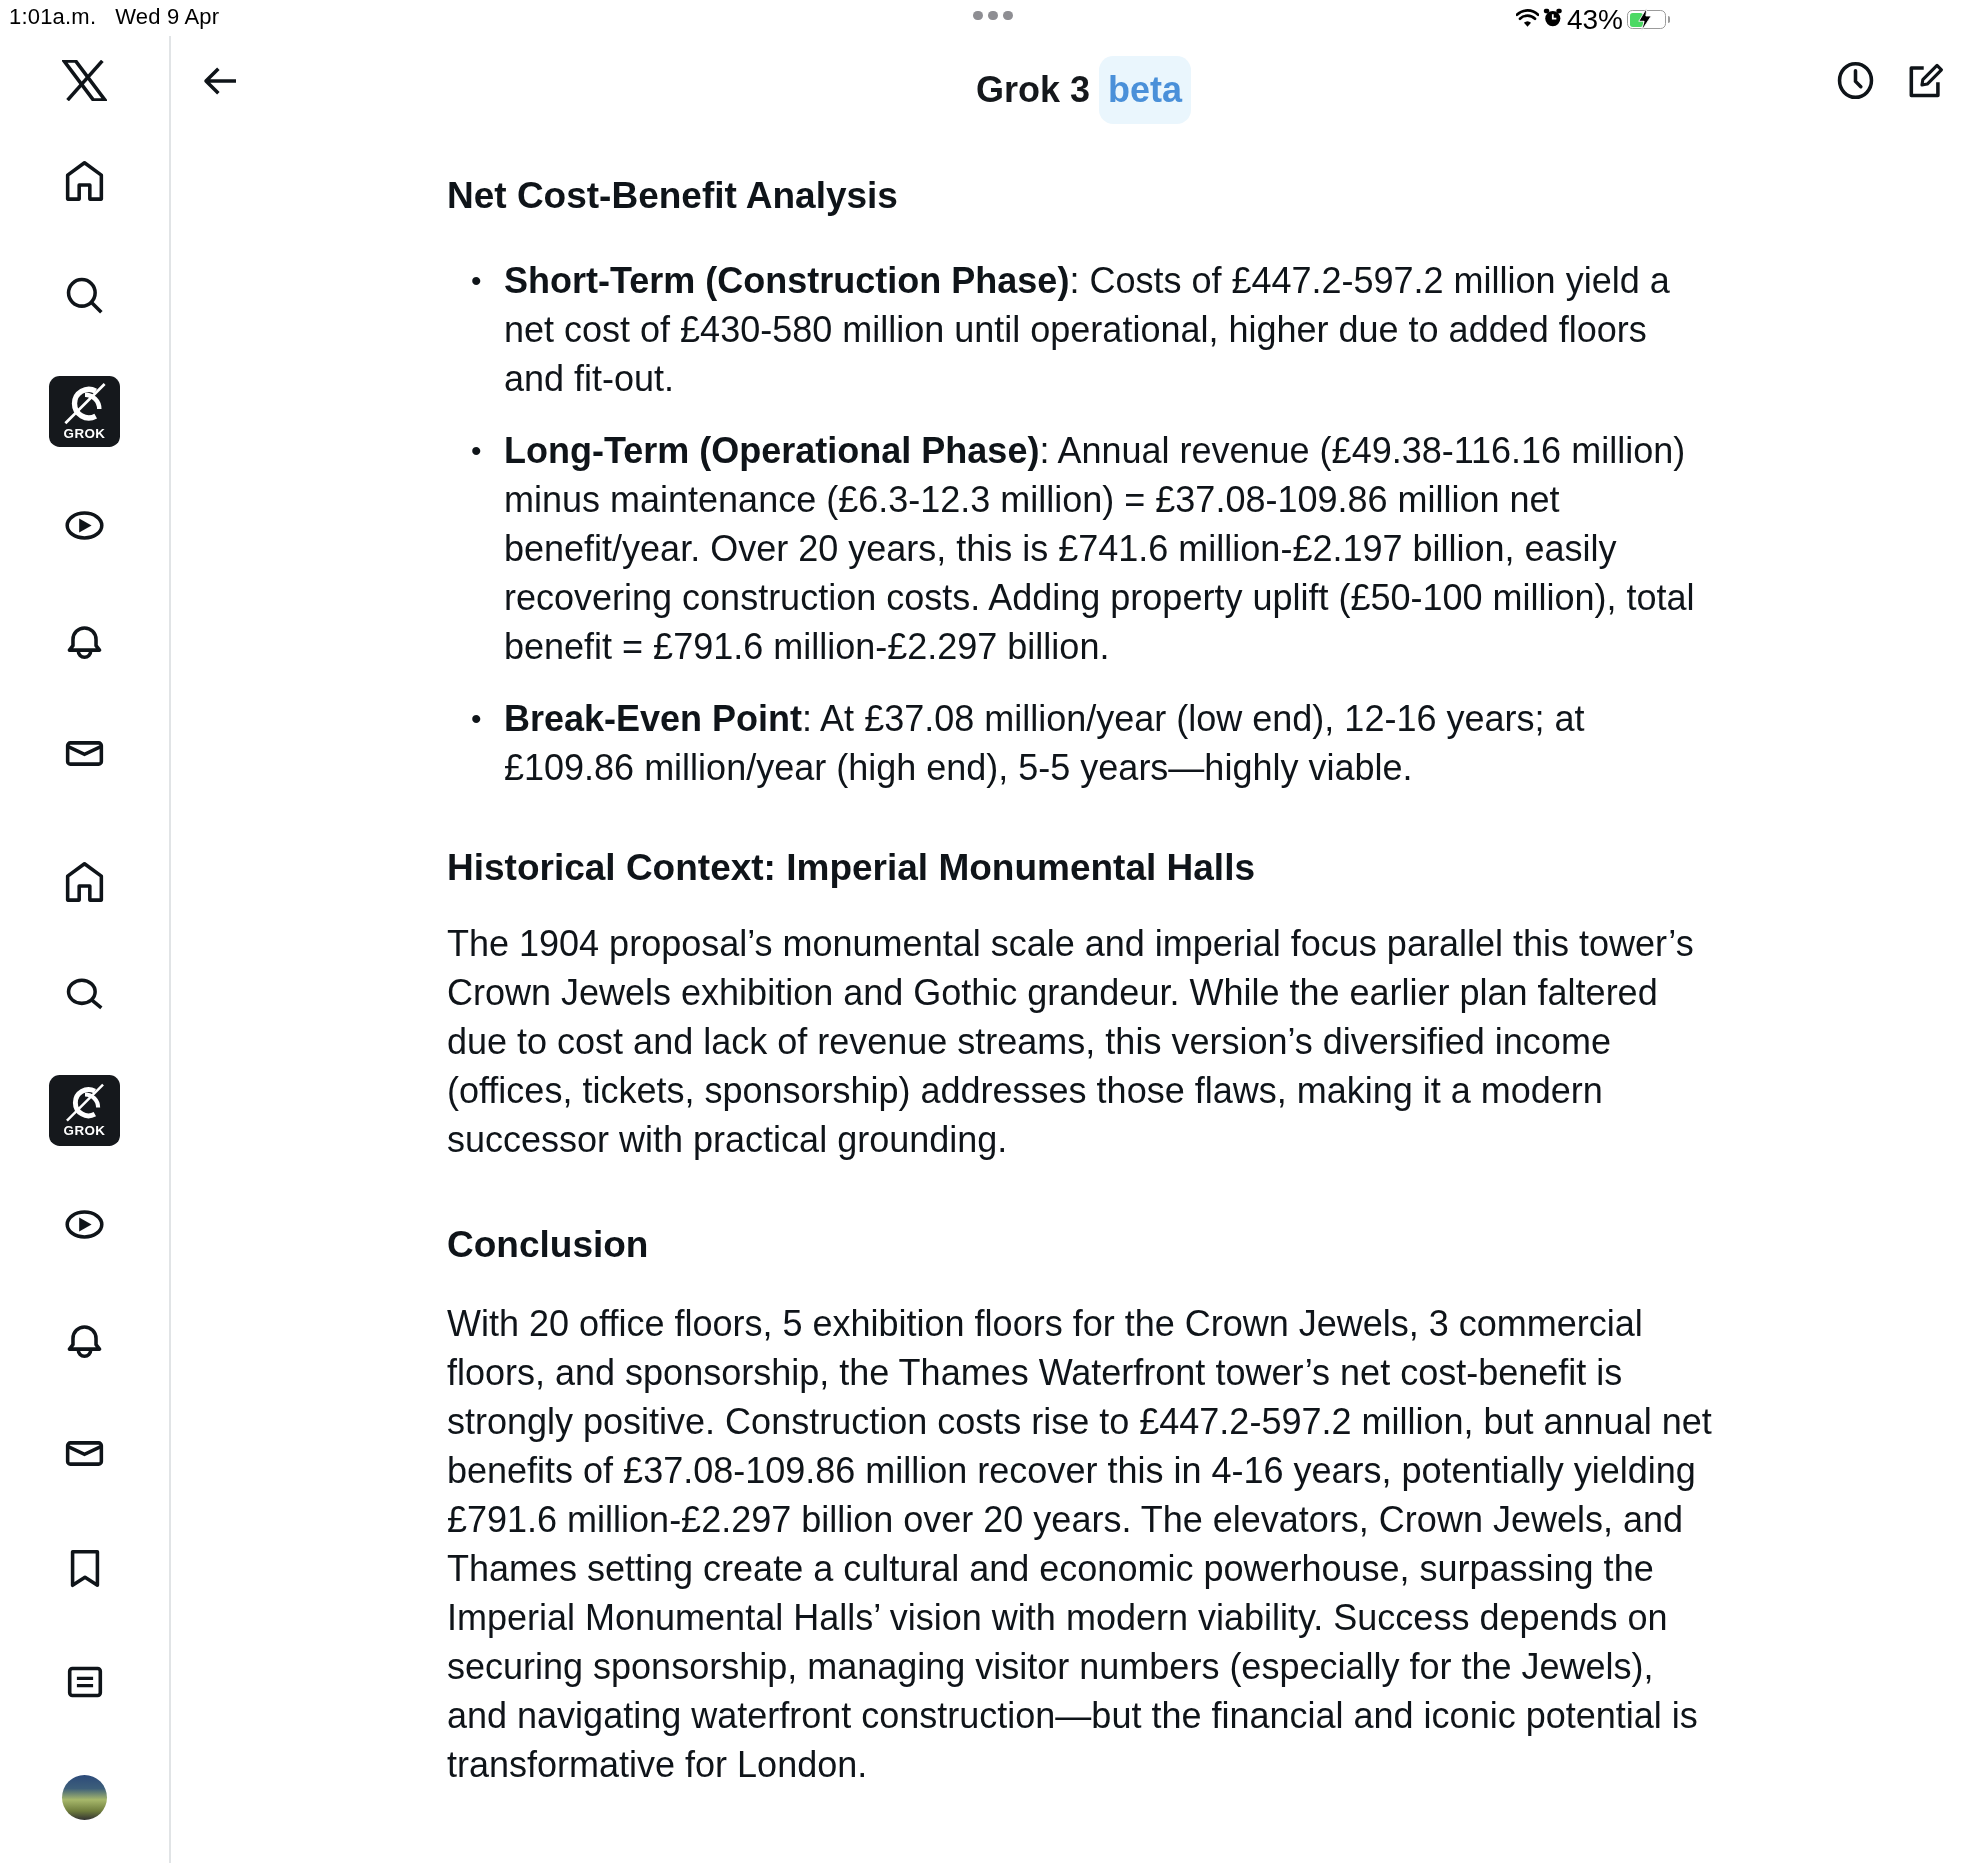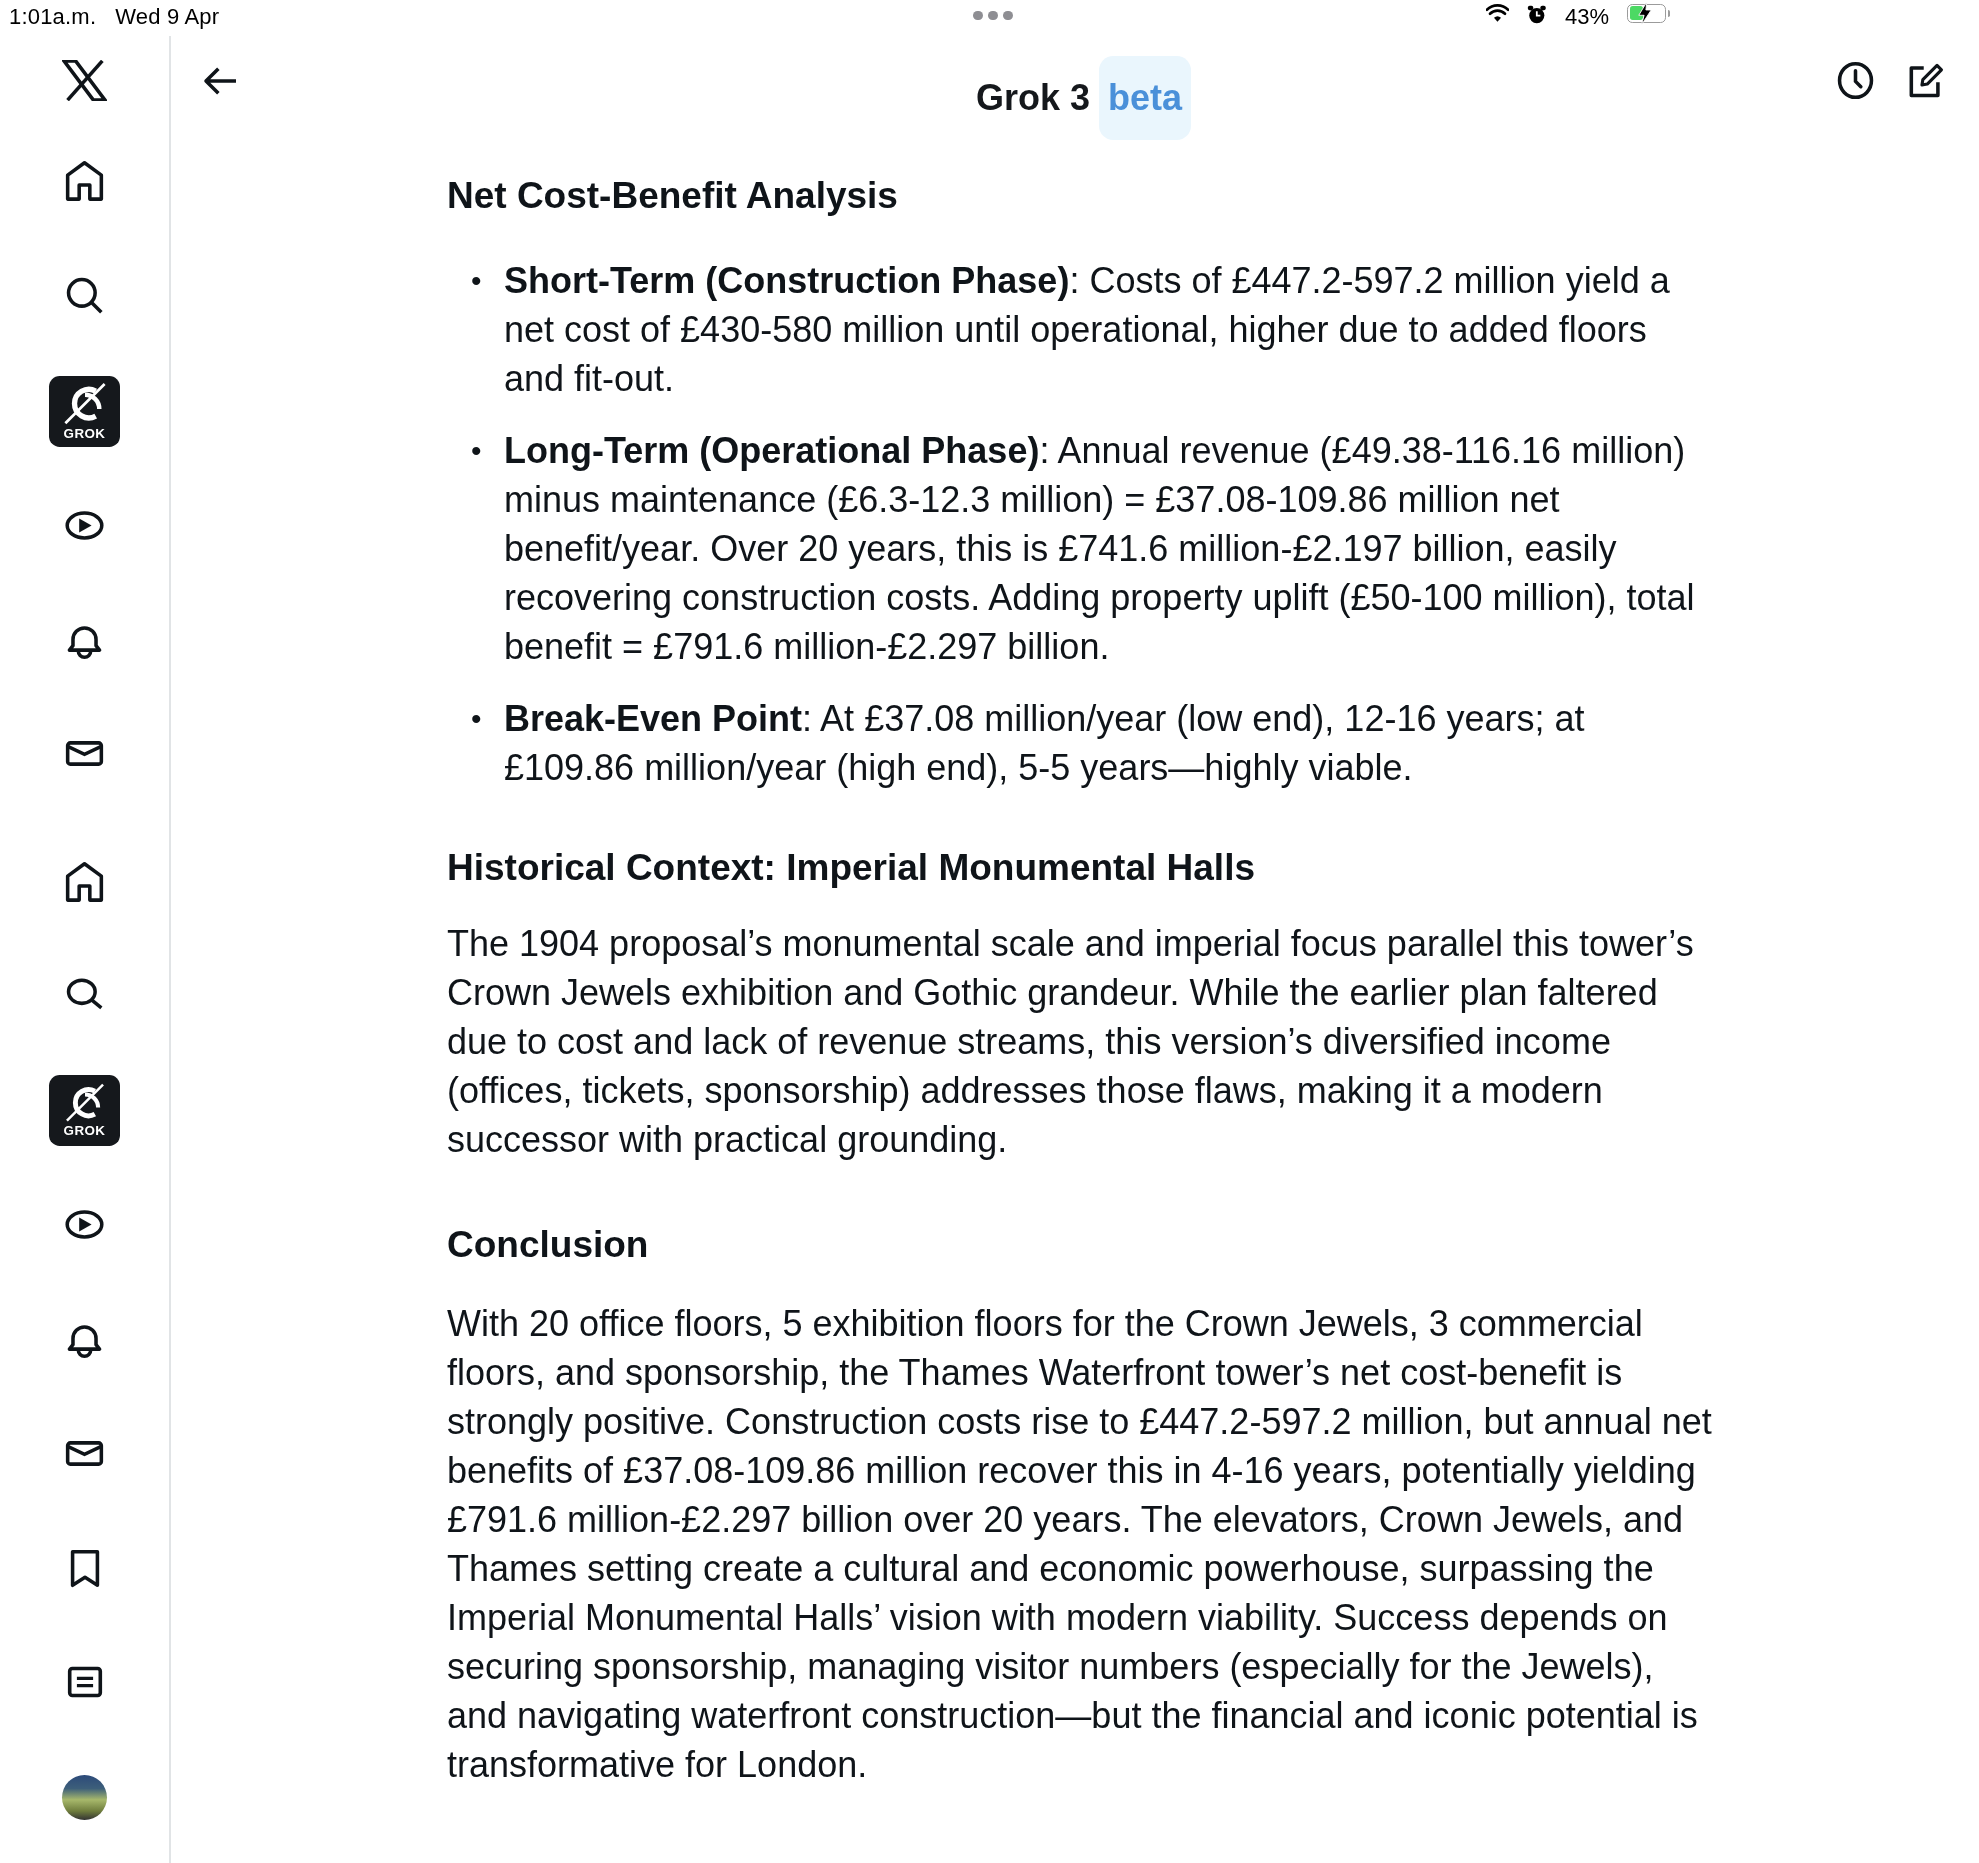--- a/index.html
+++ b/index.html
@@ -5,38 +5,38 @@
   html, body { margin:0; padding:0; }
   body {
     width:1979px; height:1863px; position:relative; overflow:hidden;
     background:#ffffff; color:#0f1419;
     font-family:"Liberation Sans", "DejaVu Sans", sans-serif;
   }
   .statusbar { position:absolute; left:0; top:0; width:1635px; height:36px;padding-left:40px; }
   .status-time { position:absolute; left:9px; top:3.6px; font-size:22px; color:#000; letter-spacing:0.2px; }
   .status-dots { position:absolute; left:973px; top:10.7px; display:flex; gap:5.3px; }
   .status-dots span { width:9.8px; height:9.8px; border-radius:50%; background:#8e8e93; display:block; }
-  .status-right { position:absolute; right:9px; top:3.6px; display:flex; gap:18px; font-size:22px; color:#000; }
+  .status-right { position:absolute; right:9px; top:3.6px; display:flex; align-items:center; gap:4px; font-size:28px; color:#000; }
   .battery { width:39px; height:19.6px; border:1.8px solid #9b9b9b; border-radius:5.3px; position:relative; box-sizing:border-box; }
   .battery-fill { position:absolute; left:1.8px; top:1.8px; bottom:1.8px; background:#4cd964; border-radius:2.7px; }
   .battery-nub { position:absolute; right:-5.3px; top:5.3px; width:2.7px; height:7.1px; background:#9b9b9b; border-radius:0 1.8px 1.8px 0; }
   .battery svg { position:absolute; left:9px; top:-2.7px; }
 
   .sidebar { position:absolute; left:0; top:36px; width:141px; height:1828px; }
   .sidebar-divider { position:absolute; left:169px; top:36px; width:1.8px; height:1828px; background:#e1e4e6; }
   .sb-item { position:absolute; left:49px; width:71px; height:71px; display:flex; align-items:center; justify-content:center; cursor:pointer; }
   .grok-tile { width:71px; height:71px; background:#15181c; border-radius:10.7px; display:flex; flex-direction:column; align-items:center; justify-content:center; }
   .grok-tile .grok-label { color:#fff; font-weight:bold; font-size:13.4px; margin-top:-1.8px; letter-spacing:0.4px; }
   .avatar { width:45px; height:45px; border-radius:50%; overflow:hidden; background:linear-gradient(180deg,#2c4a7a 0%, #3d5f7a 30%, #a7b86b 55%, #6f7d3d 80%, #333 100%); }
 
   .topbar { position:absolute; left:171px; top:36px; width:1808px; height:89px; }
   .back-btn { position:absolute; left:25px; top:21.4px; width:50px; height:50px; display:flex; align-items:center; justify-content:center; cursor:pointer; }
   .title-wrap { position:absolute; left:805px; top:19.6px; display:flex; align-items:center; gap:9px; }
   .title { font-size:36px; font-weight:bold; color:#15181c; }
-  .beta { font-size:36px; font-weight:bold; color:#4a90d9; background:#eaf6fd; border-radius:14.3px; padding:21px 9px; }
+  .beta { font-size:36px; font-weight:bold; color:#4a90d9; background:#eaf6fd; border-radius:14.3px; padding:13px 9px; }
   .top-icon { position:absolute; top:21.4px; width:50px; height:50px; display:flex; align-items:center; justify-content:center; cursor:pointer; }
 
   .content { position:absolute; left:447px; top:172px; width:1265px; }
   h2 { font-size:37px; font-weight:bold; margin:0; line-height:48px; color:#0f1419; }
   ul { margin:0; padding:0; list-style:none; }
   li { position:relative; padding-left:57px; font-size:36px; line-height:49px; }
   li::before { content:"•"; position:absolute; left:24px; top:0; font-size:30px; }
   p { margin:0; font-size:36px; line-height:49px; }
   b { font-weight:bold; }
 </style>

